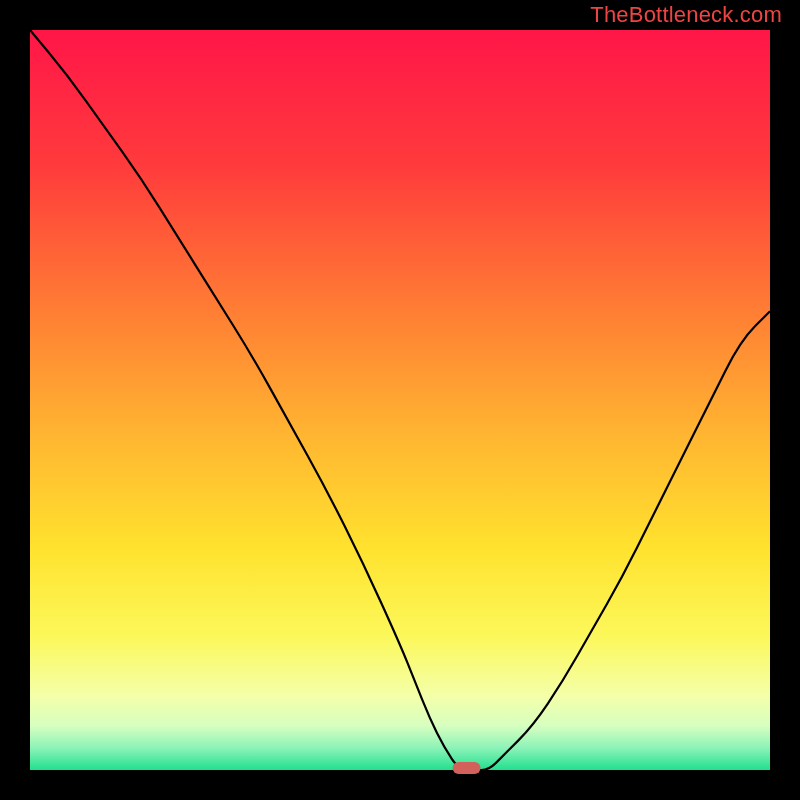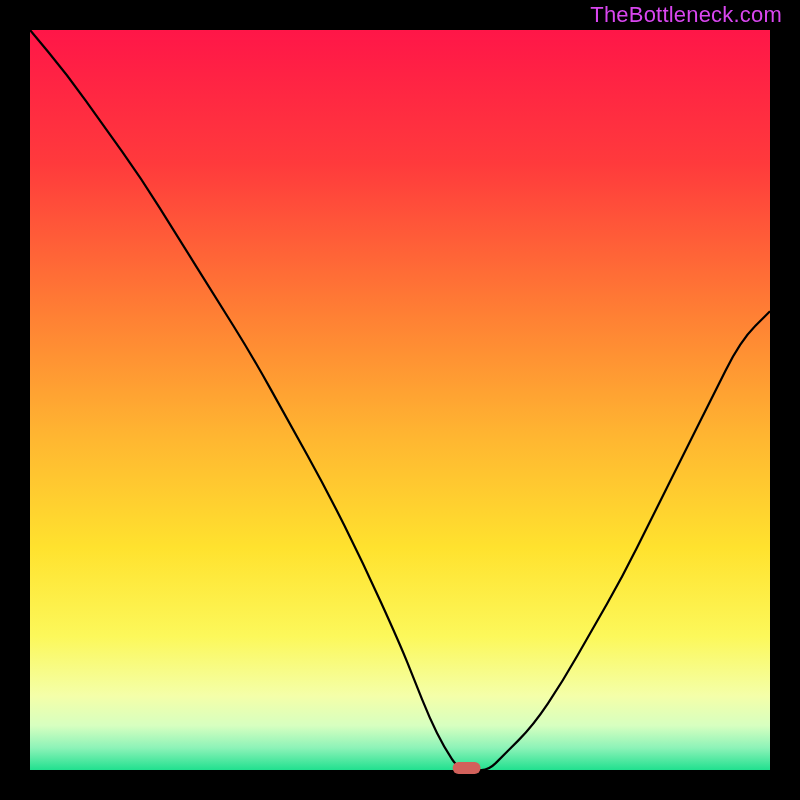--- a/index.html
+++ b/index.html
@@ -13,21 +13,21 @@
   }
   .frame {
     position: relative;
     width: 800px;
     height: 800px;
   }
   .watermark {
     position: absolute;
     top: 2px;
     right: 18px;
-    color: #d946ef;
+    color: #ef4444;
     font-size: 22px;
     font-weight: 500;
     letter-spacing: 0.2px;
     z-index: 10;
   }
   svg {
     display: block;
   }
   .curve {
     fill: none;

